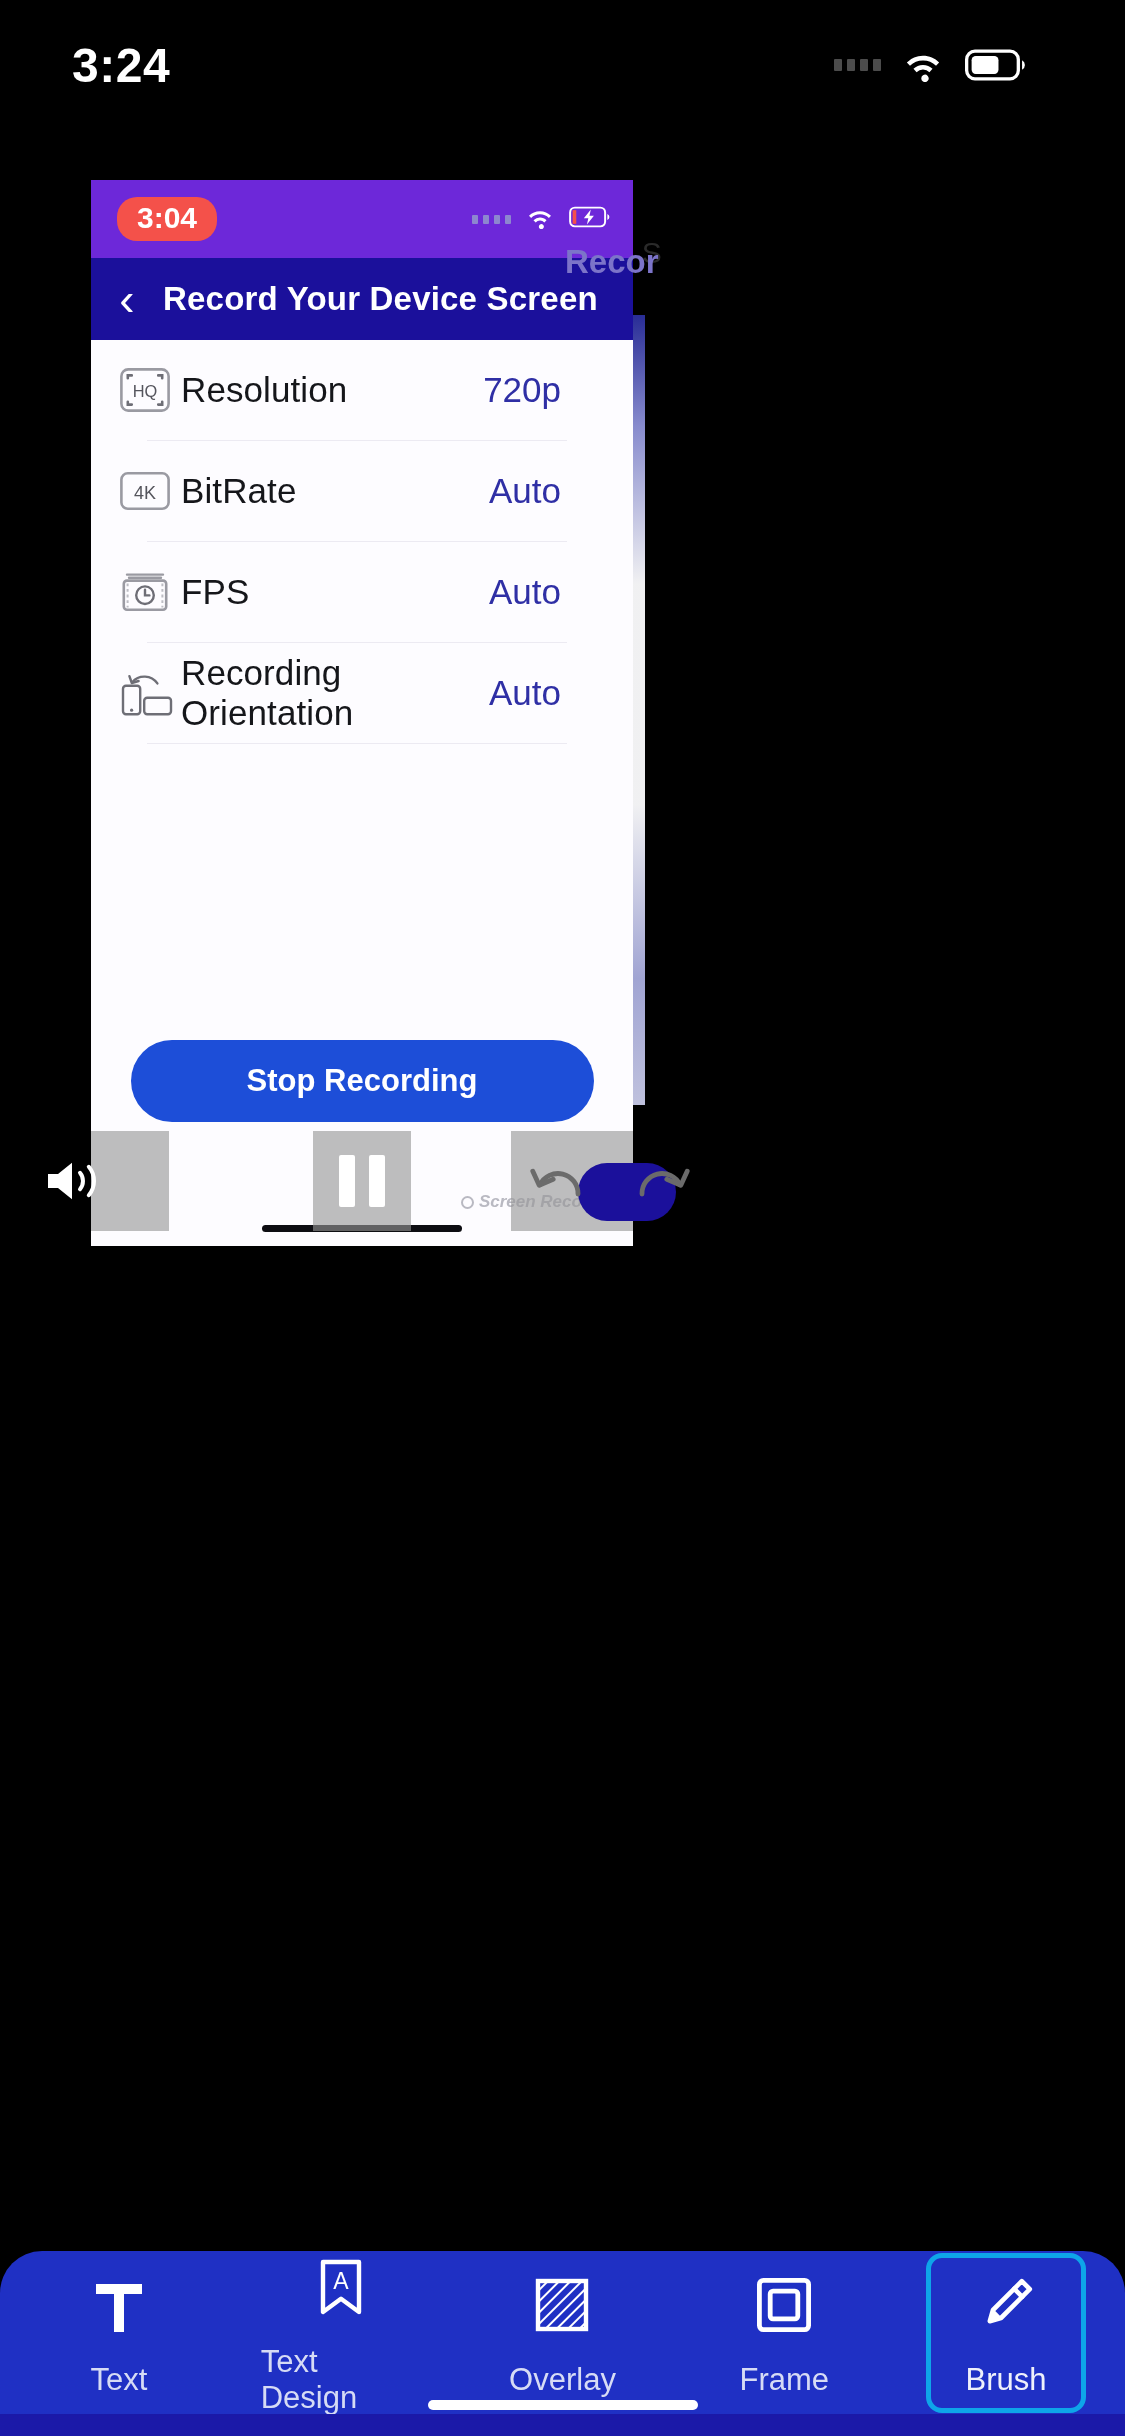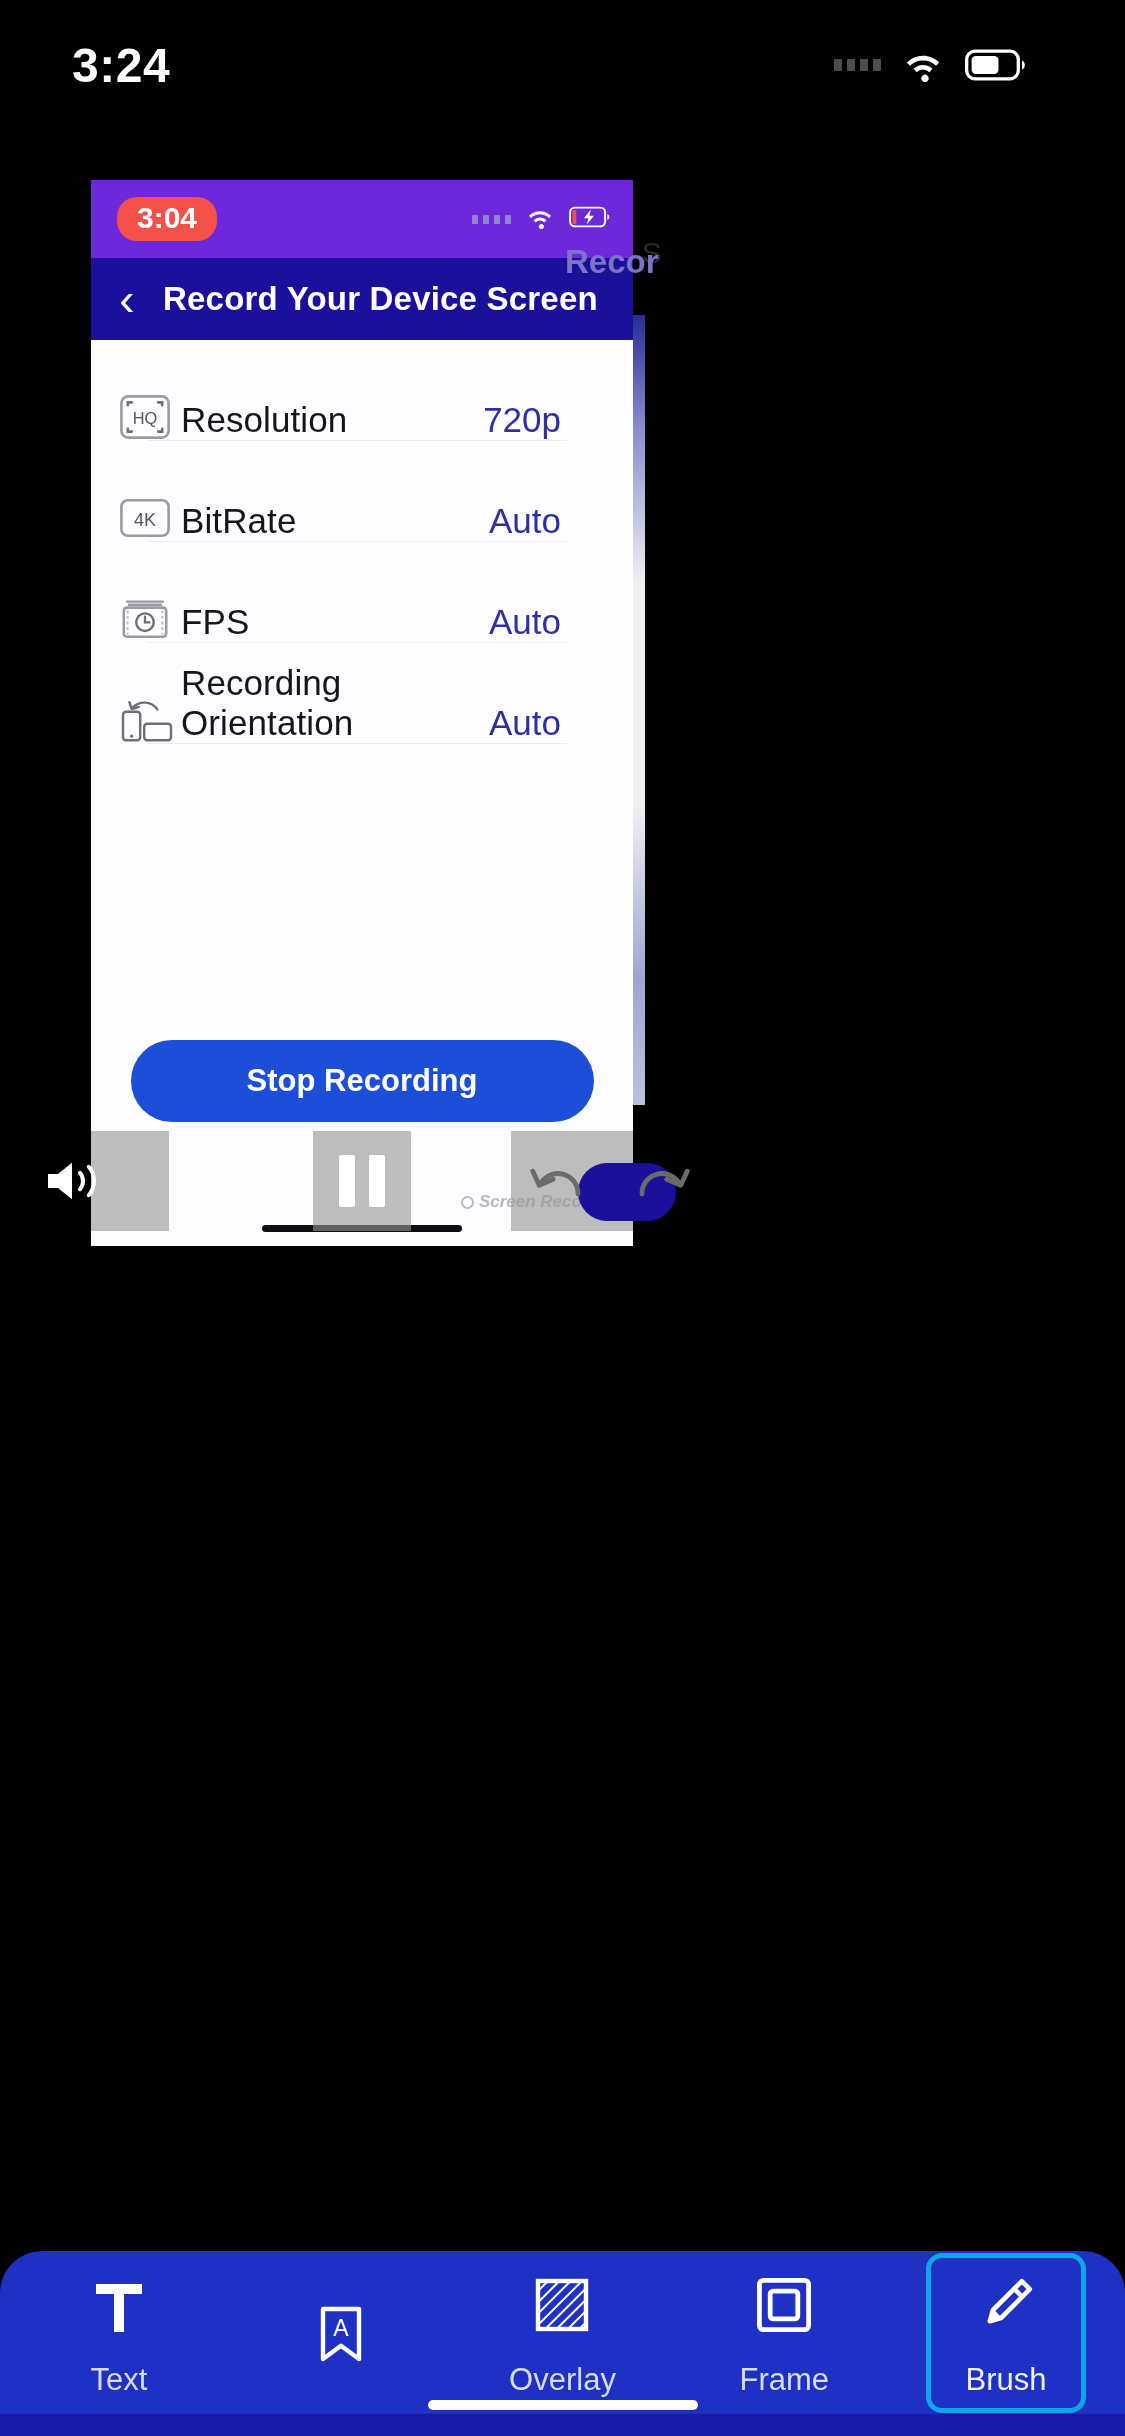--- a/index.html
+++ b/index.html
@@ -51,21 +51,21 @@
   }
   .vid-title-ghost{
     position:absolute; left:565px; top:243px; font-size:33px; font-weight:700;
     color:#7c74c9; white-space:nowrap; z-index:5;
   }
 
   .vid-body{
     position:absolute; left:0; top:160px; width:542px; height:906px; background:#fdfcff;
   }
   .srow{
-    position:relative; height:100px; display:flex; align-items:flex-end;
+    position:relative; height:100px; display:flex; align-items:center;
     padding:0 0 0 28px; margin-left:0;
   }
   .srow .ic{ width:62px; display:flex; align-items:center; justify-content:flex-start; }
   .srow .lbl{ flex:1; font-size:35px; color:#15161a; letter-spacing:.1px; }
   .srow .val{ font-size:35px; color:#2f2fa5; padding-right:72px; }
   .sdiv{ height:1px; background:#eceaf2; margin-left:56px; margin-right:0; width:420px; }
 
   .stop-wrap{ position:absolute; left:0; top:700px; width:542px; display:flex; justify-content:center; }
   .stop-btn{
     width:463px; height:82px; border-radius:41px; background:#1d4ed8; color:#fff;
@@ -318,20 +318,21 @@
           <span class="tlabel">Text</span>
         </div>
 
         <div class="tool">
           <span>
             <svg width="62" height="62" viewBox="0 0 31 31">
               <path d="M6.5 3h18v25l-9-6.6L6.5 28z" fill="none" stroke="#fff" stroke-width="2.2" stroke-linejoin="round"></path>
               <text x="15.5" y="16.6" font-size="11.5" font-family="Liberation Sans, sans-serif" fill="#fff" text-anchor="middle">A</text>
             </svg>
           </span>
+          <span class="tlabel">Text Design</span>
         </div>
 
         <div class="tool">
           <span>
             <svg width="62" height="62" viewBox="0 0 31 31">
               <defs>
                 <pattern id="hatch" width="4" height="4" patternTransform="rotate(45)" patternUnits="userSpaceOnUse">
                   <line x1="0" y1="0" x2="0" y2="4" stroke="#fff" stroke-width="2"></line>
                 </pattern>
               </defs>

